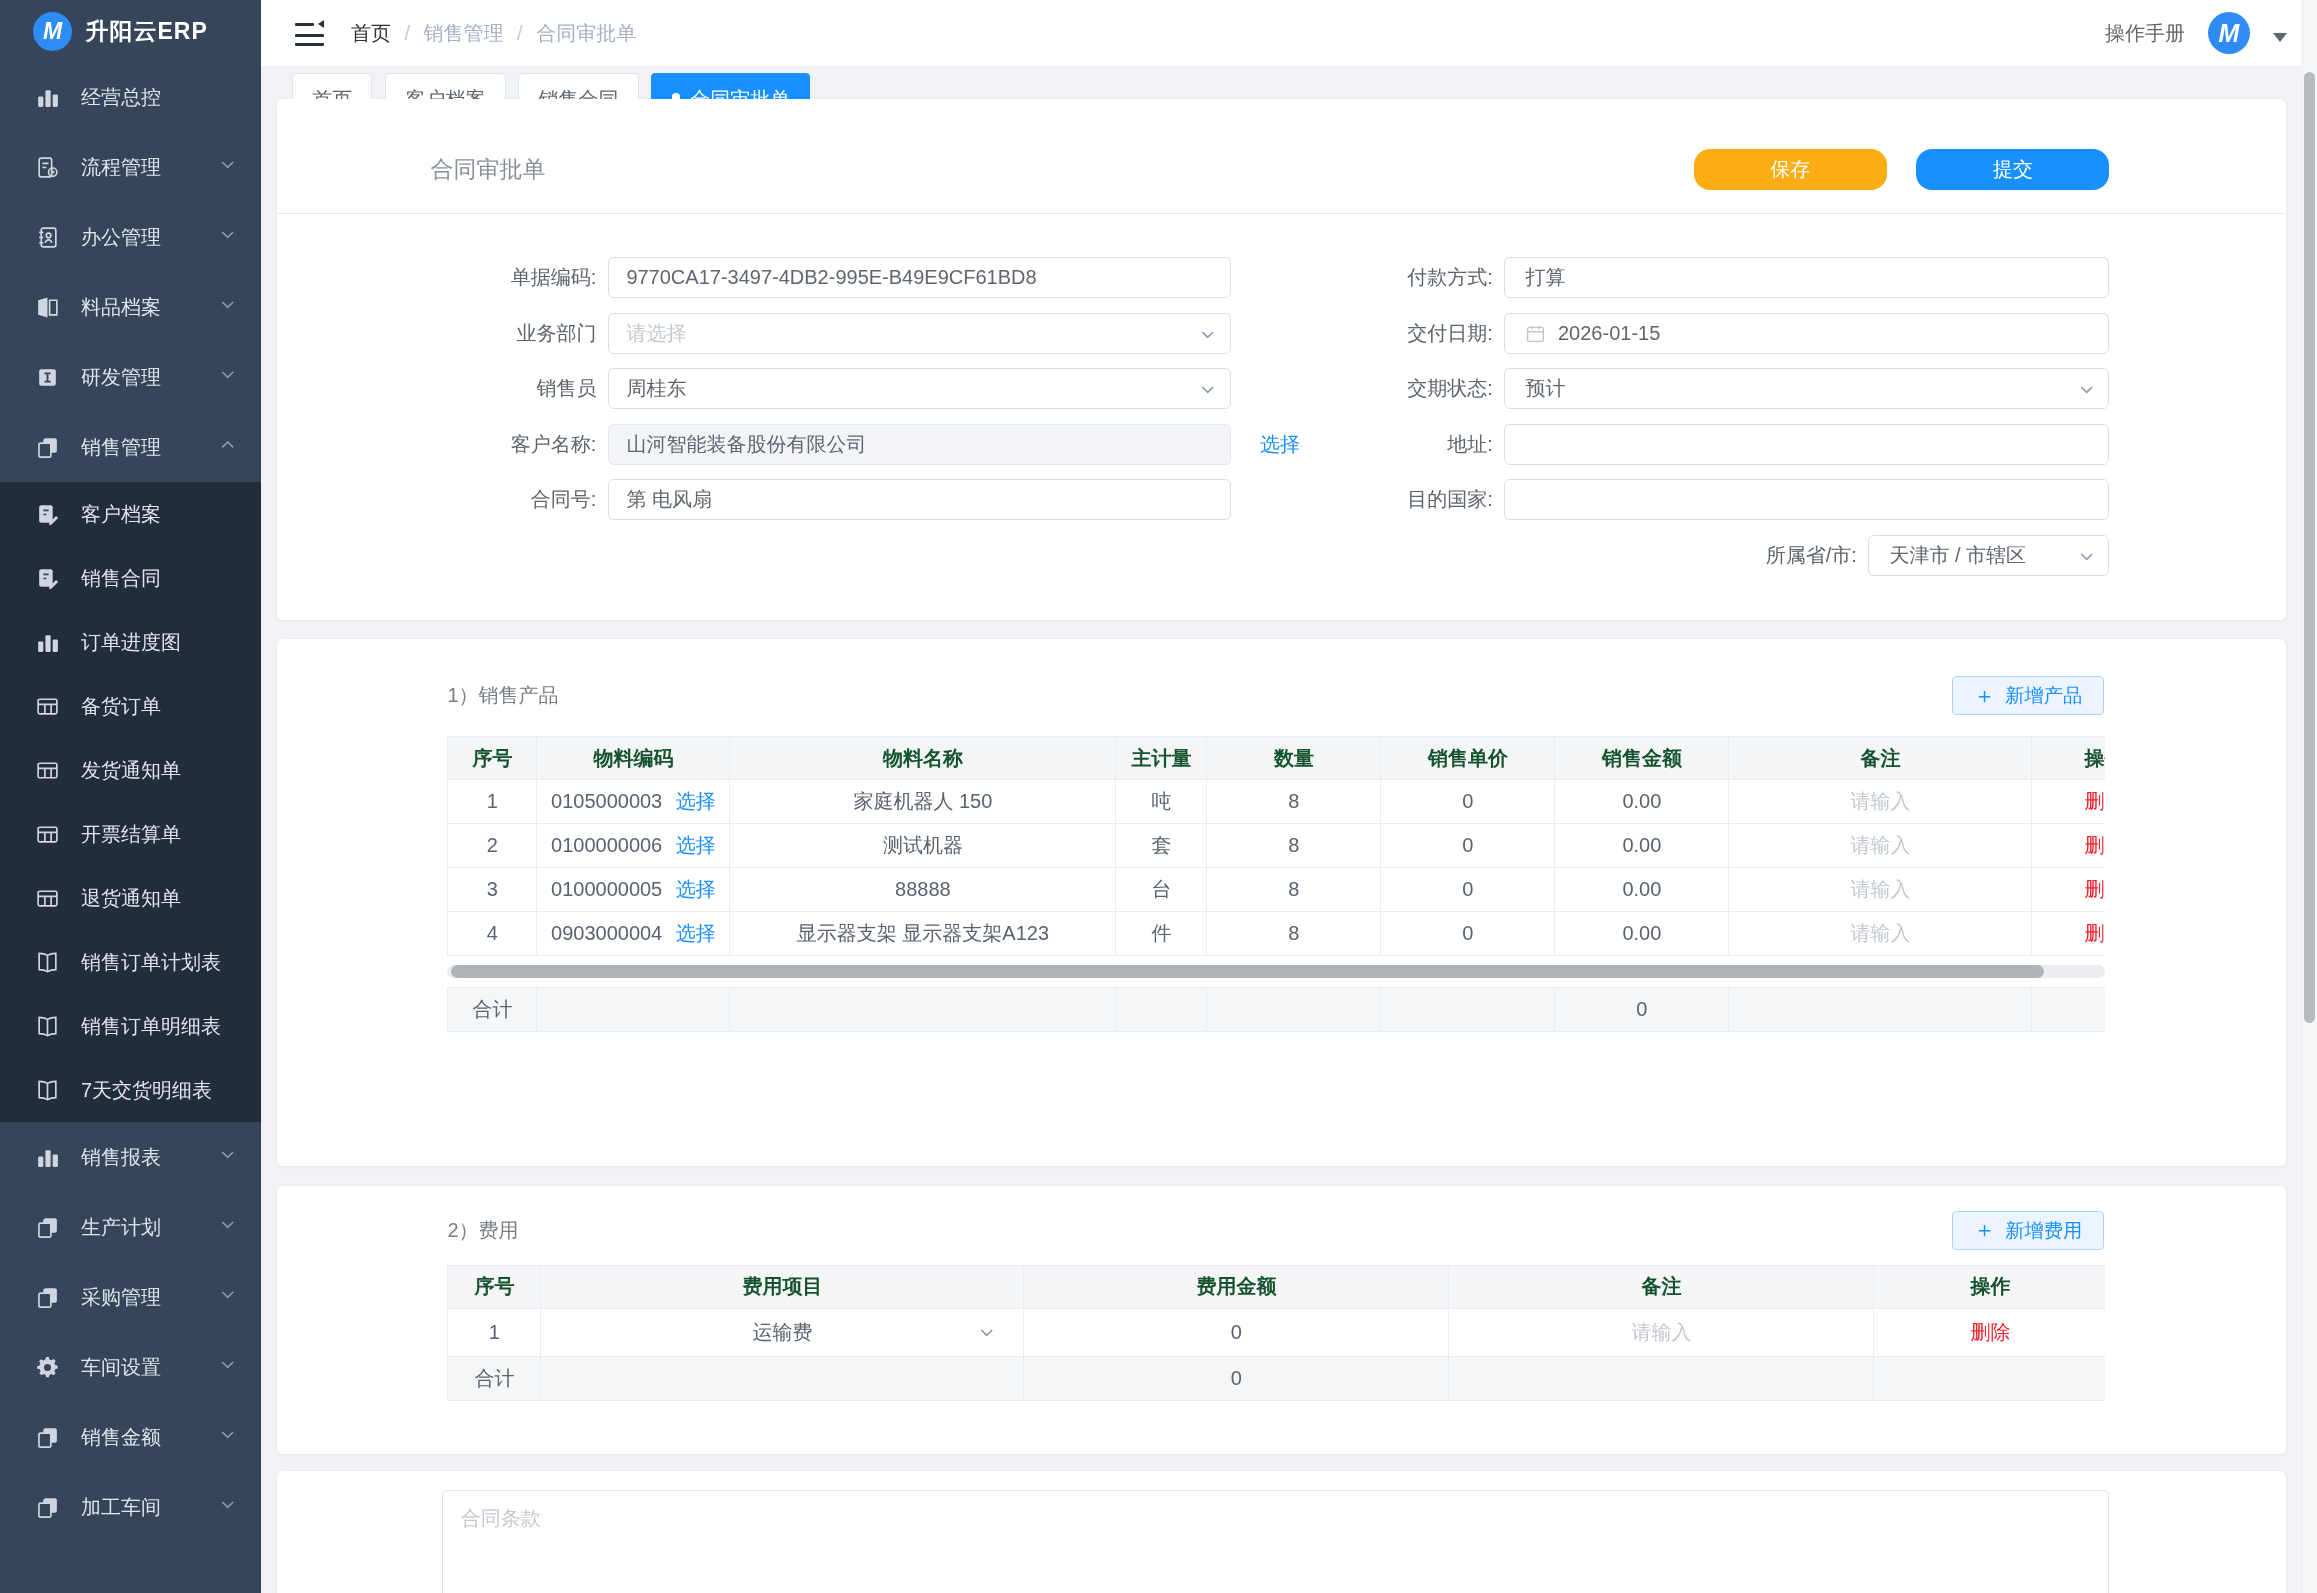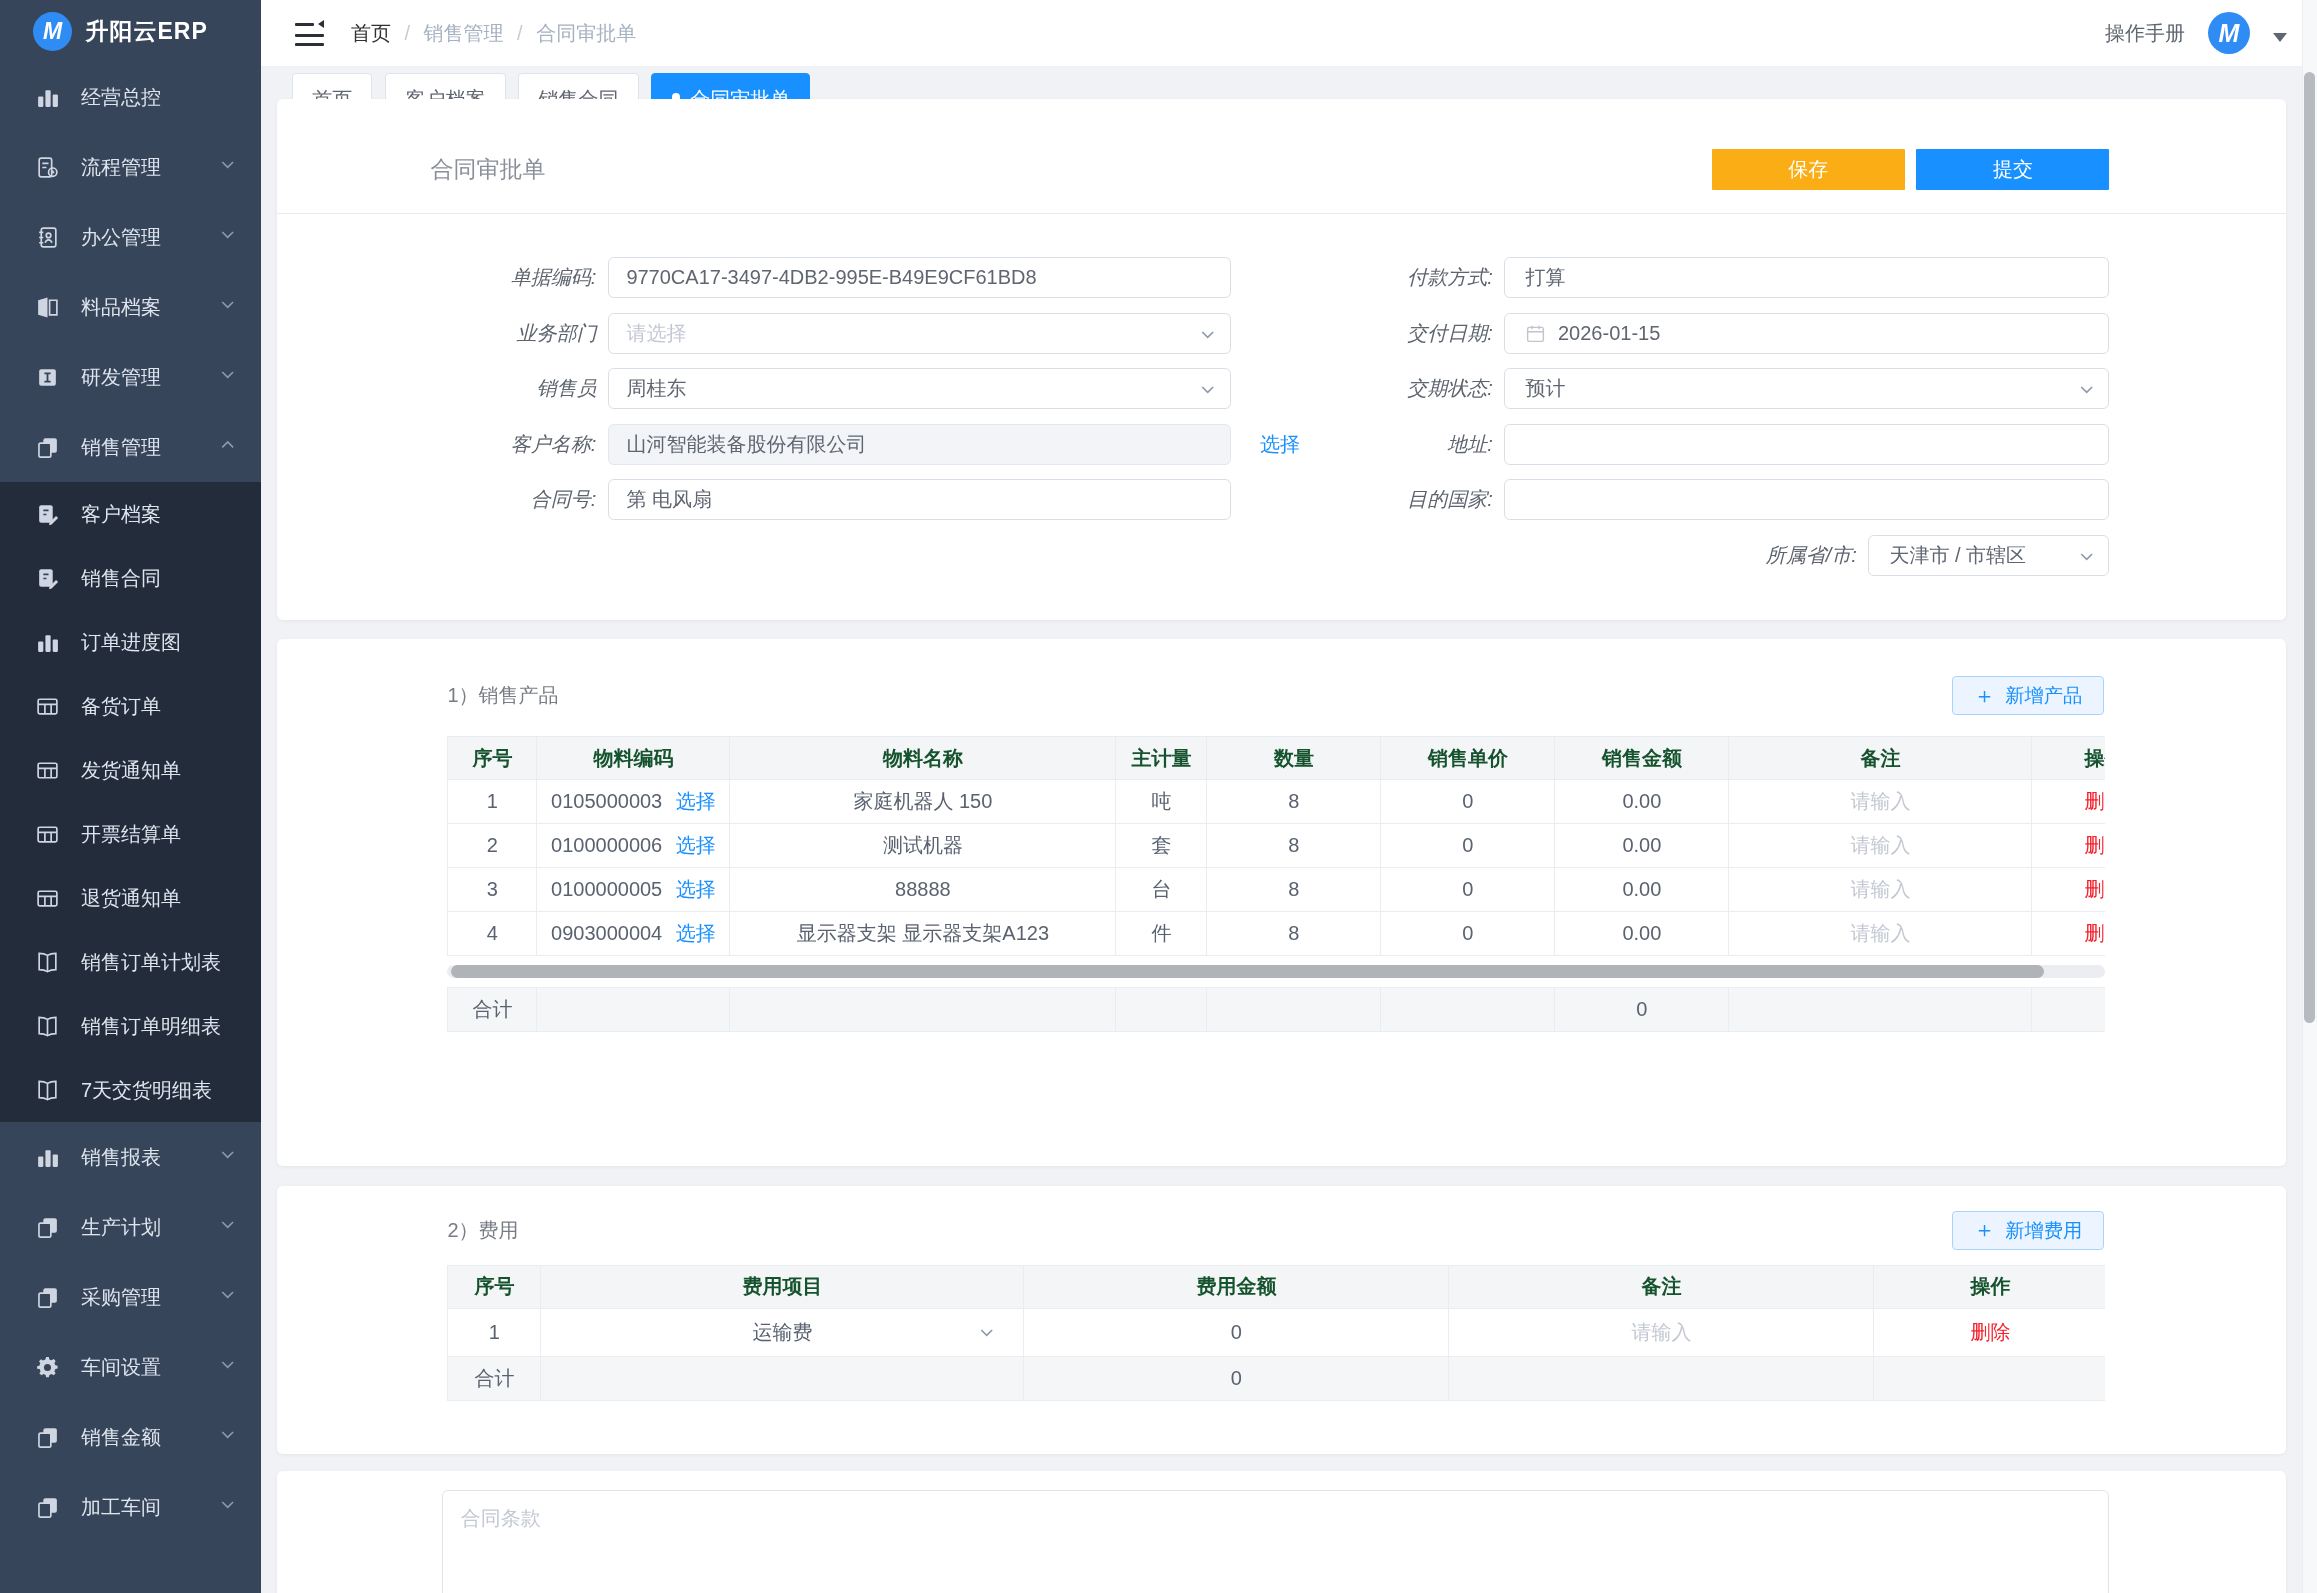--- a/index.html
+++ b/index.html
@@ -63,29 +63,29 @@
   .tab.active{background:var(--primary);border-color:var(--primary);color:#fff;}
   .tab .dot{width:8.7px;height:8.7px;border-radius:50%;background:#fff;margin-top:6.8px;}
 
   .card{background:#fff;border-radius:5.8px;box-shadow:0 1px 3.9px rgba(31,45,61,.06);}
 
   
   .form-card{height:521px;overflow:hidden;}
   .form-head{display:flex;align-items:center;padding:50px 177px 0 153px;height:91px;}
   .form-title{font-size:23px;color:#8a9099;}
   .head-btns{margin-left:auto;display:flex;gap:11.6px;}
-  .btn{height:41px;width:193px;border:none;border-radius:1px;color:#fff;font-size:20px;cursor:pointer;font-family:inherit;}
+  .btn{height:41px;width:193px;border:none;border-radius:16px;color:#fff;font-size:20px;cursor:pointer;font-family:inherit;margin-left:18px;}
   .btn.save{background:var(--save);}
   .btn.submit{background:var(--primary);}
   .divider{height:1px;background:#e8eaec;margin-top:23px;}
   .form-wrap{display:flex;padding-top:43px;}
   .col-left{width:951px;flex:0 0 auto;}
   .col-right{flex:1;padding-right:177px;}
   .f-row{display:flex;align-items:center;height:41px;margin-bottom:14.5px;}
-  .f-label{width:319px;text-align:right;color:var(--label);font-size:20px;flex:0 0 auto;white-space:nowrap;font-style:italic;}
+  .f-label{width:319px;text-align:right;color:var(--label);font-size:20px;flex:0 0 auto;white-space:nowrap;}
   .col-right .f-label{width:auto;flex:1;}
   .f-ctl{margin-left:11.6px;height:41px;border:1px solid var(--input-border);border-radius:5.8px;background:#fff;display:flex;align-items:center;padding:0 17.4px;font-size:20px;color:var(--value);position:relative;flex:0 0 auto;}
   .col-left .f-ctl{width:623px;}
   .col-right .f-ctl{width:605px;padding-left:20px;}
   .f-ctl.narrow{width:241px !important;}
   .f-ctl.disabled{background:#f2f4f8;border-color:#e3e7ed;}
   .f-ctl .ph{color:var(--placeholder);}
   .f-ctl .sel-chev{position:absolute;right:13.5px;top:11.6px;color:#c0c4cc;}
   .f-ctl .cal{margin-right:11.6px;color:#c0c4cc;display:flex;}
   .link{color:var(--primary);margin-left:29px;cursor:pointer;font-size:20px;white-space:nowrap;}

